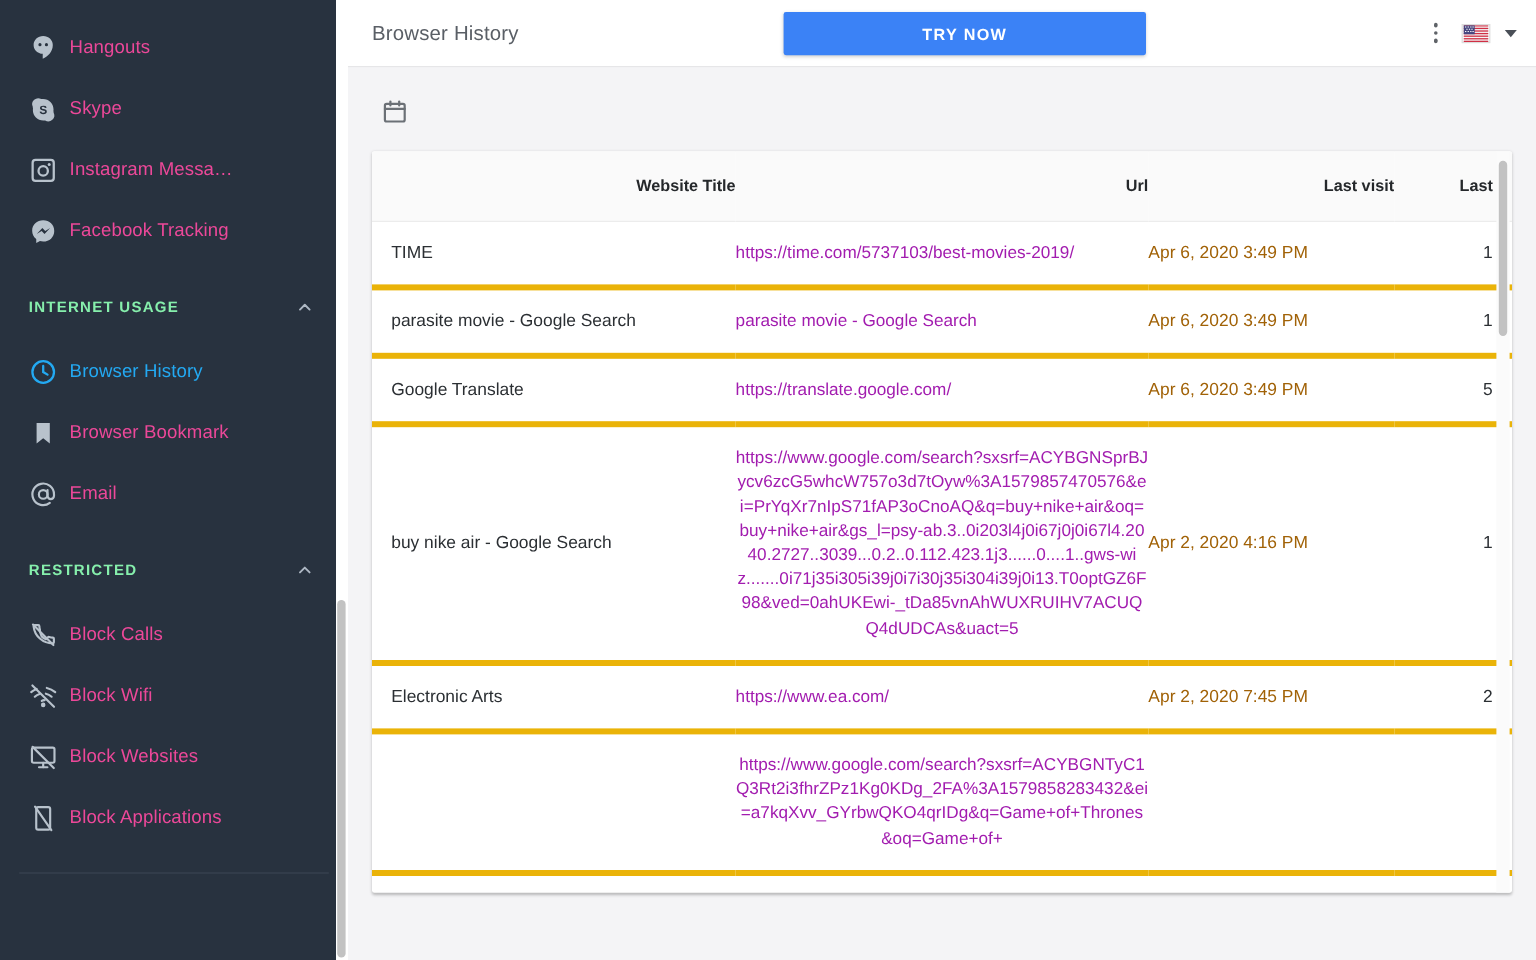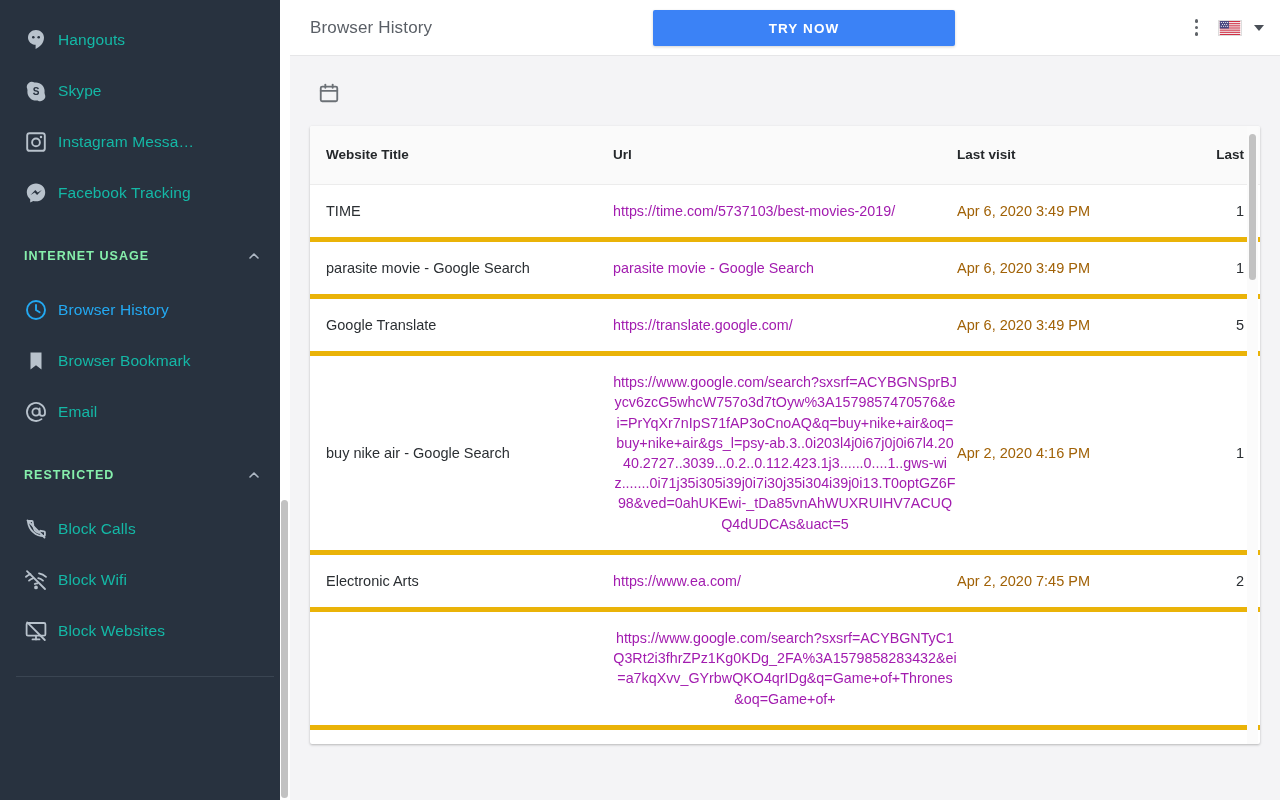--- a/index.html
+++ b/index.html
@@ -32,21 +32,21 @@
     cursor: pointer;
   }
   .nav-icon {
     width: 44px; flex: 0 0 44px;
     display: flex; align-items: center; justify-content: center;
     color: #B8C2CC;
   }
   .nav-icon svg { display: block; }
   .nav-label {
     font-size: 15.5px;
-    color: #14b8a6;
+    color: #ec4899;
     letter-spacing: .1px;
     white-space: nowrap;
   }
   .nav-item.active .nav-label { color: #23A9F2; }
   .nav-item.active .nav-icon { color: #23A9F2; }
 
   .section-head {
     display: flex; align-items: center;
     height: 56px;
     padding: 0 28px 0 24px;
@@ -160,21 +160,21 @@
     position: relative;
   }
   .table-scroll {
     height: 618px;
     overflow: hidden;
     position: relative;
   }
   table { width: 100%; border-collapse: collapse; table-layout: fixed; }
   thead th {
     background: #fafafa;
-    text-align: left;
+    text-align: right;
     font-size: 13.5px;
     font-weight: bold;
     color: #25282b;
     padding: 18px 0 18px 0;
     height: 58px;
     border-bottom: 1px solid #ececec;
   }
   th.c-title, td.c-title { width: 296px; padding-left: 16px; }
   th.c-url,   td.c-url   { width: 336px; }
   th.c-visit, td.c-visit { width: 200px; }
@@ -339,20 +339,29 @@
           <svg width="24" height="24" viewBox="0 0 24 24" fill="none" stroke="currentColor" stroke-width="1.8" stroke-linecap="round" stroke-linejoin="round">
             <rect x="2.6" y="4" width="18.8" height="12.6" rx="1.4"></rect>
             <line x1="8.5" y1="20.4" x2="15.5" y2="20.4"></line>
             <line x1="12" y1="16.6" x2="12" y2="20.4"></line>
             <line x1="3.2" y1="3.4" x2="20.8" y2="21"></line>
           </svg>
         </span>
         <span class="nav-label">Block Websites</span>
       </div>
 
+      <div class="nav-item">
+        <span class="nav-icon">
+          <svg width="24" height="24" viewBox="0 0 24 24" fill="none" stroke="currentColor" stroke-width="1.8" stroke-linecap="round" stroke-linejoin="round">
+            <rect x="6.2" y="2.6" width="11.6" height="18.8" rx="1.6"></rect>
+            <line x1="5.2" y1="2.2" x2="18.8" y2="21.8"></line>
+          </svg>
+        </span>
+        <span class="nav-label">Block Applications</span>
+      </div>
 
       <div class="side-divider"></div>
     </div>
 
     <div class="side-scrollbar">
       <div class="side-thumb" style="top:500px;height:298px;"></div>
     </div>
   </aside>
 
   <section class="main">

